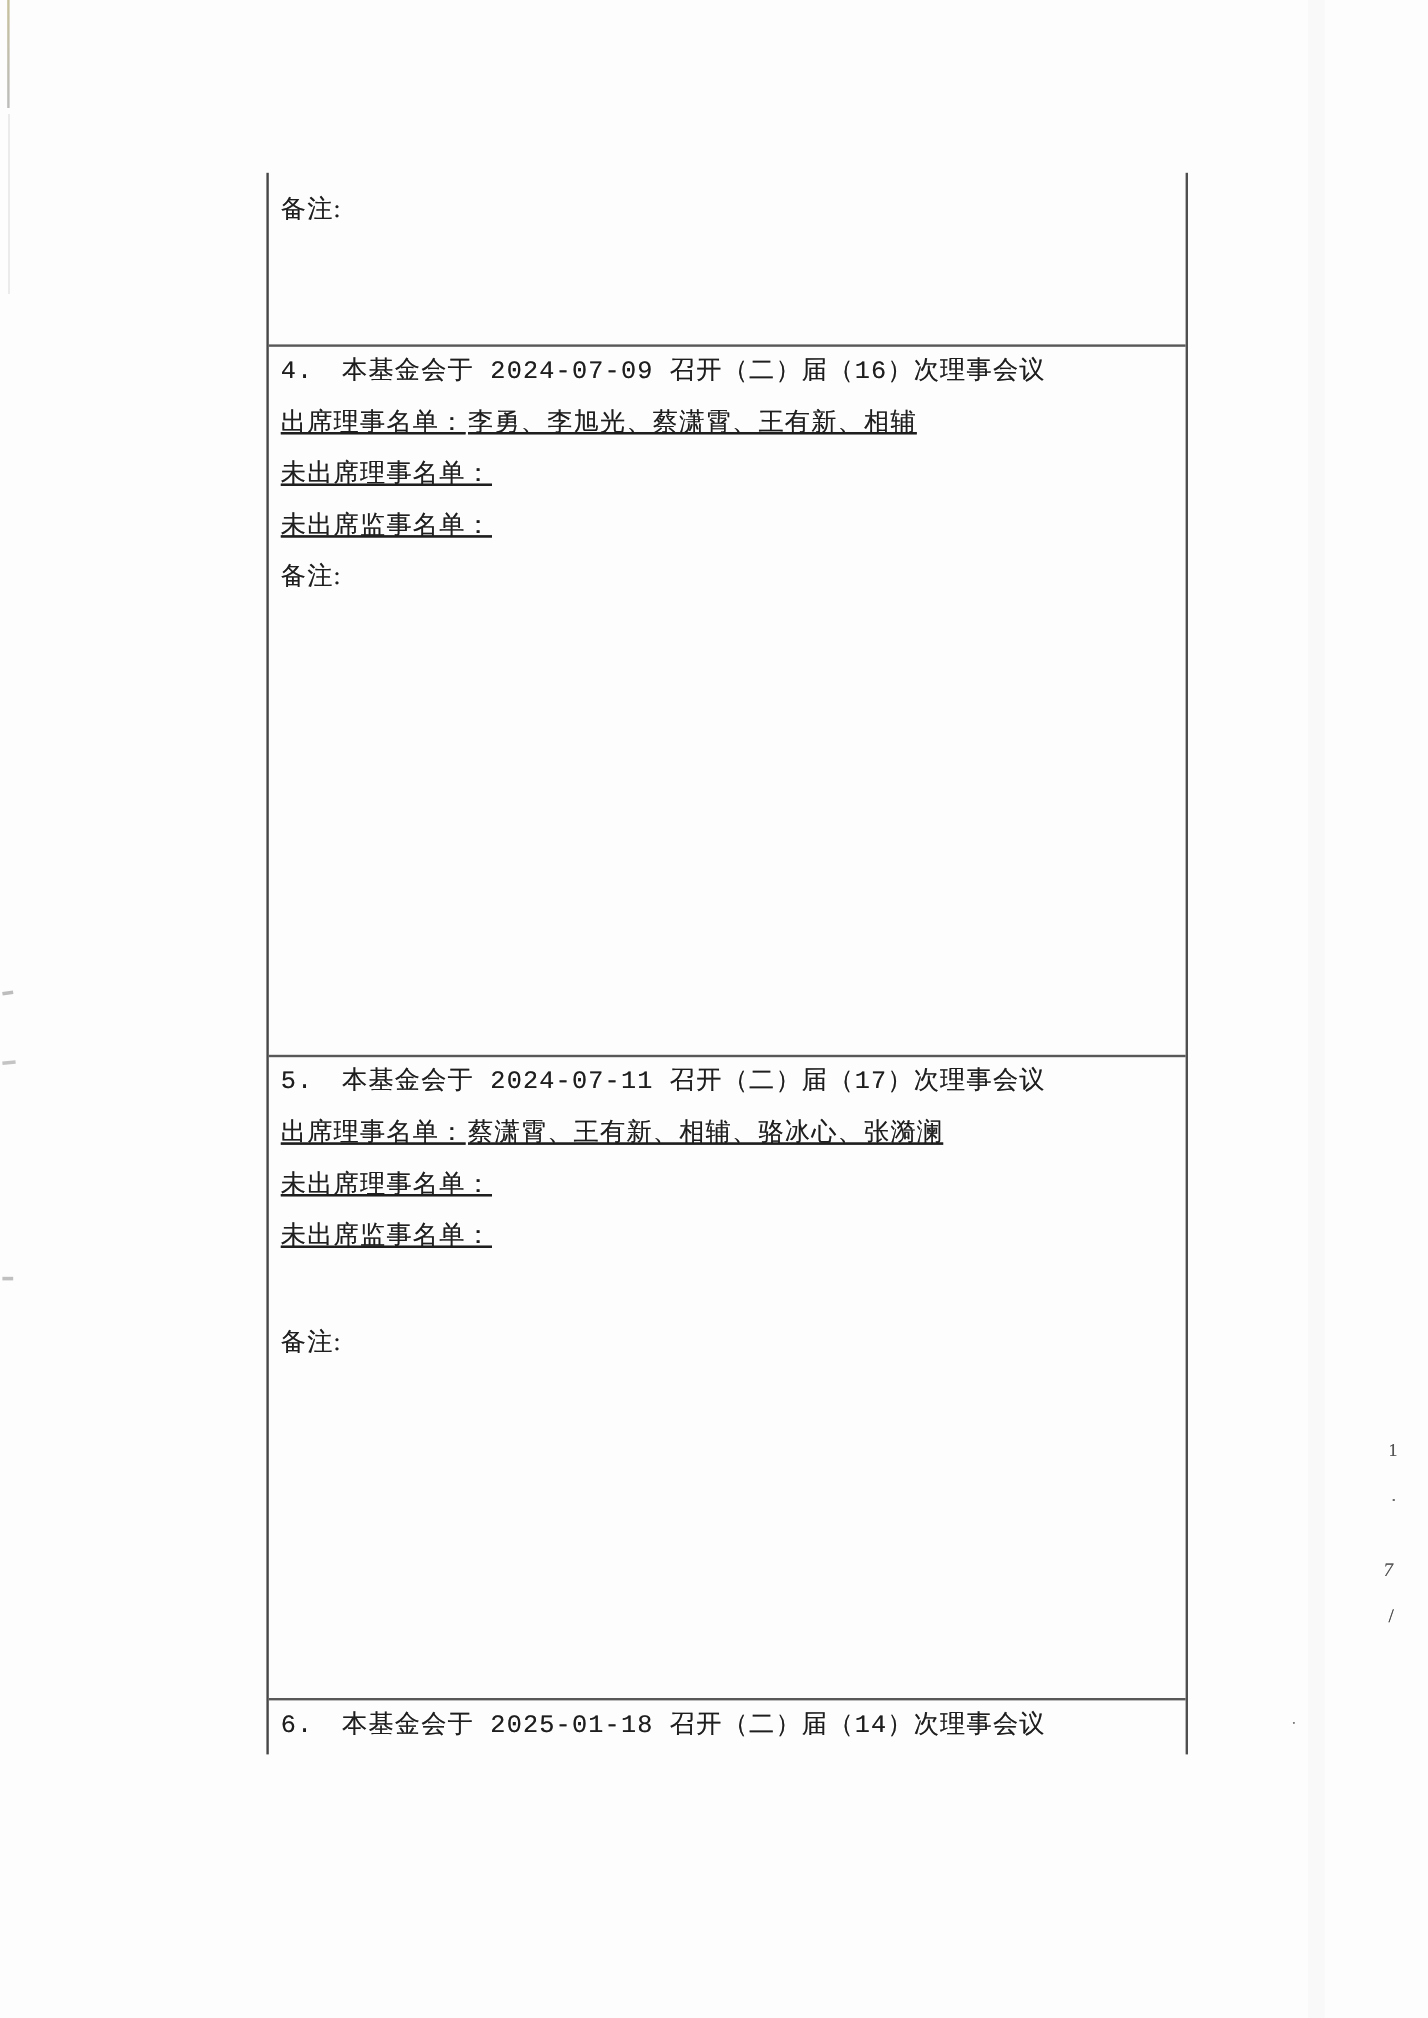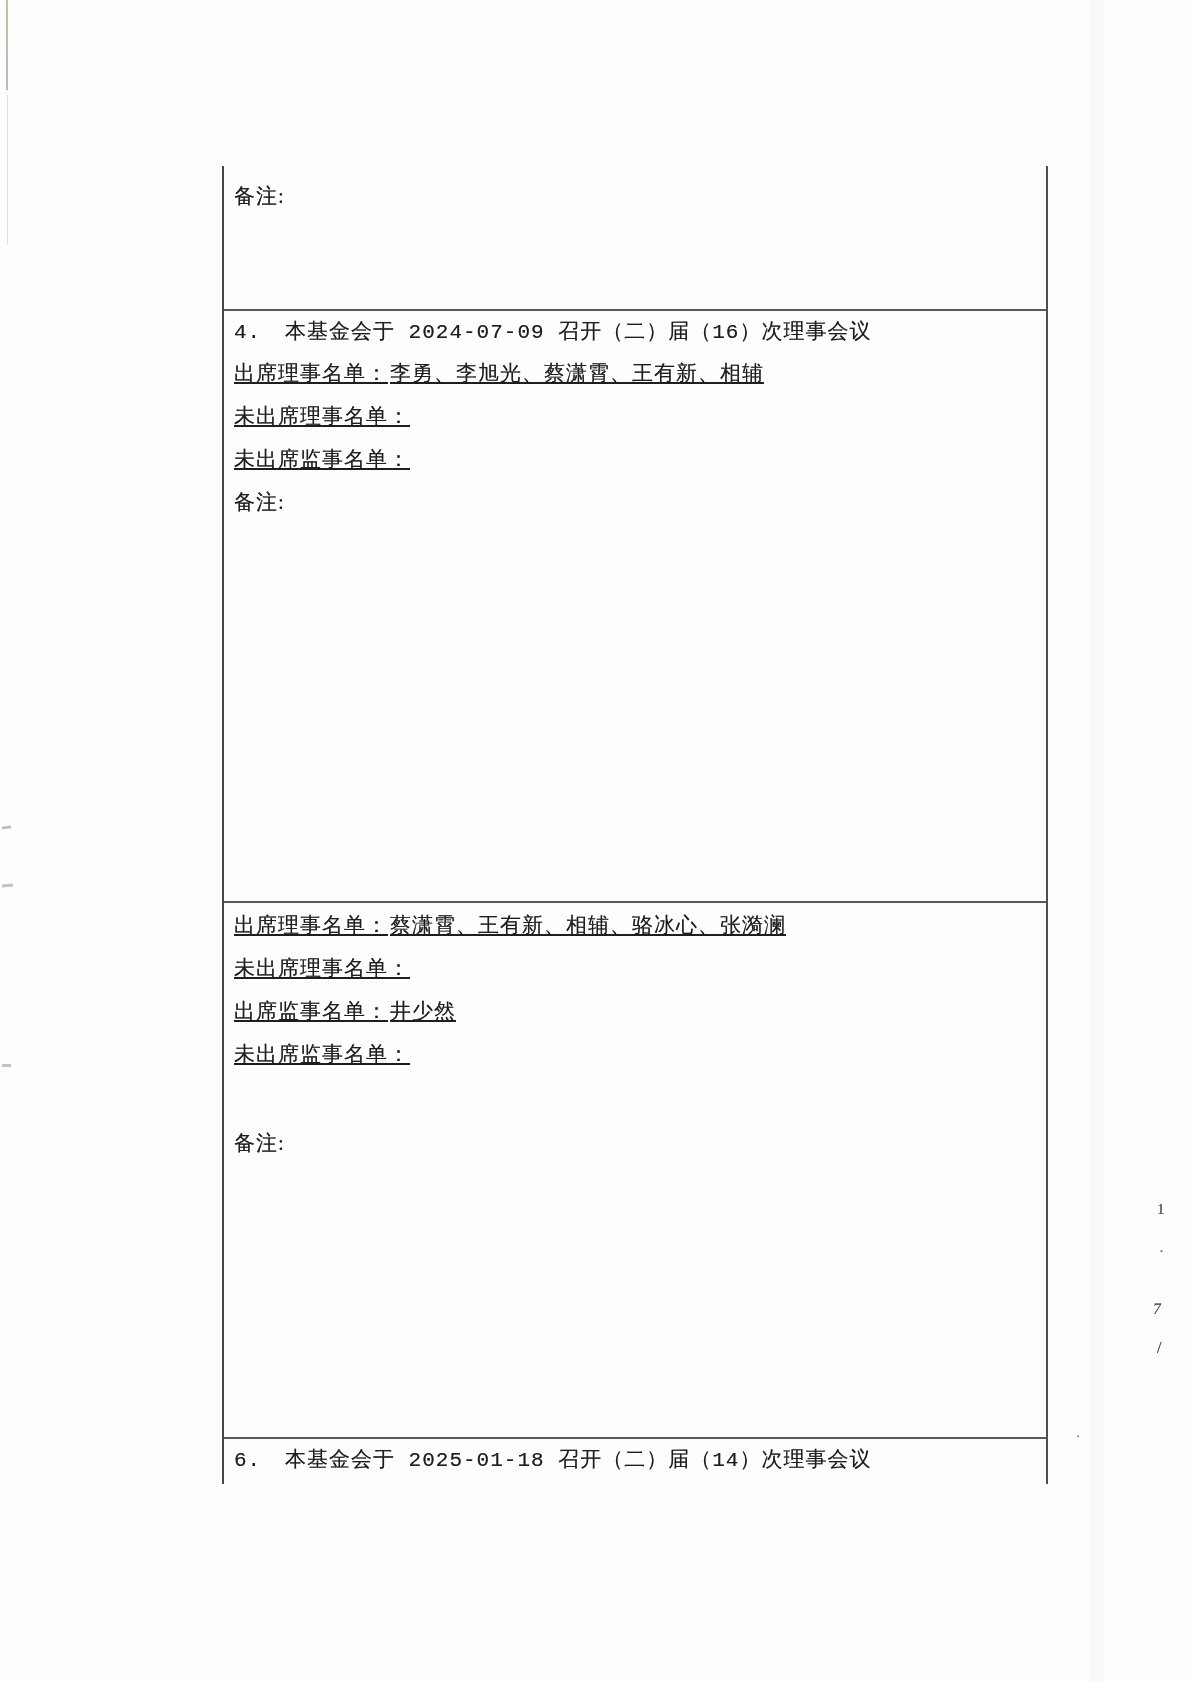--- a/index.html
+++ b/index.html
@@ -18,22 +18,22 @@
   .page {
     position: absolute;
     left: 0; top: 0;
     width: 1190px;
     height: 1682px;
   }
   
   .doc-table {
     position: absolute;
     left: 222px;
-    top: 166px;
-    width: 826px;
+    top: 144px;
+    width: 768px;
     height: 1318px;
     box-sizing: border-box;
     border-left: 2px solid #474747;
     border-right: 2px solid #4f4f4f;
   }
   .row {
     box-sizing: border-box;
     padding: 0 12px 0 10px;
     font-size: 21px;
     letter-spacing: 1px;
@@ -97,28 +97,28 @@
       <p class="field">
         <span class="f-label">未出席理事名单：</span><span></span>
       </p>
       <p class="field">
         <span class="f-label">未出席监事名单：</span><span></span>
       </p>
       <div class="remark">备注:</div>
     </section>
 
     <section class="row row-c">
+      <div class="m-line">
+        <span class="m-index">5.</span><span>本基金会于 2024-07-11 召开（二）届（17）次理事会议</span>
+      </div>
       <p class="field">
         <span class="f-label">出席理事名单：</span><span>蔡潇霄、王有新、相辅、骆冰心、张漪澜</span>
       </p>
       <p class="field">
         <span class="f-label">未出席理事名单：</span><span></span>
-      </p>
-      <p class="field">
-        <span class="f-label">出席监事名单：</span><span>井少然</span>
       </p>
       <p class="field">
         <span class="f-label">未出席监事名单：</span><span></span>
       </p>
       <div class="remark">备注:</div>
     </section>
 
     <section class="row row-d">
       <div class="m-line">
         <span class="m-index">6.</span><span>本基金会于 2025-01-18 召开（二）届（14）次理事会议</span>

